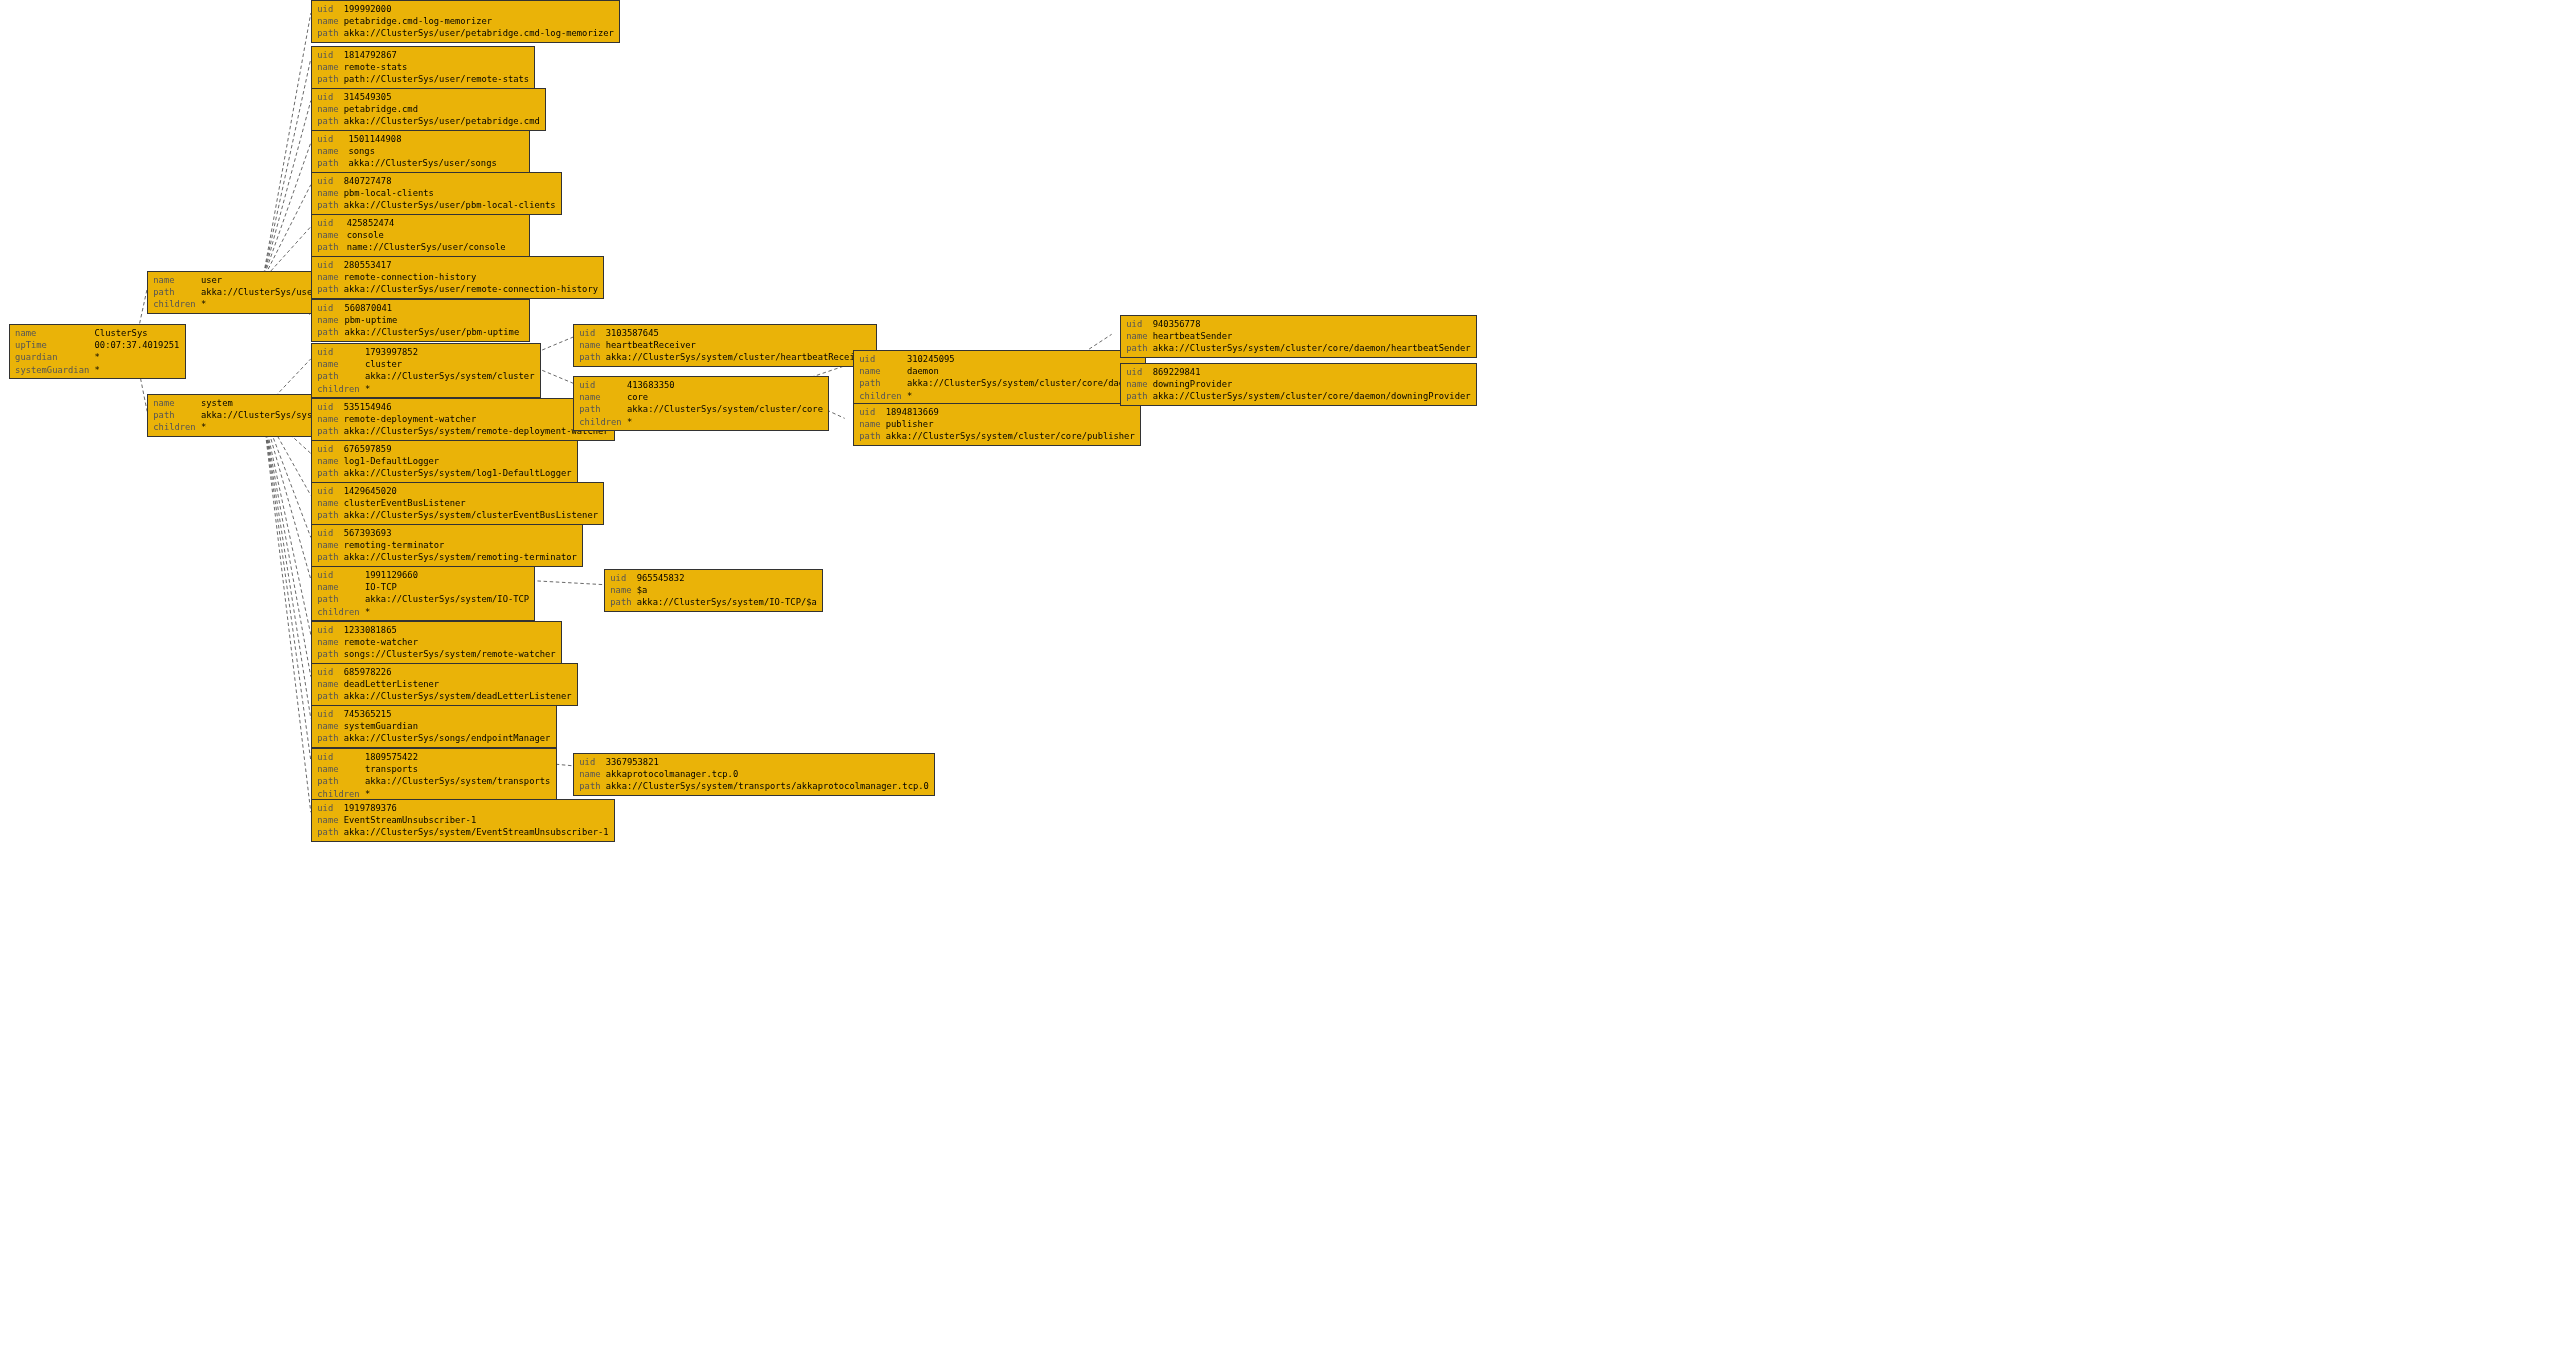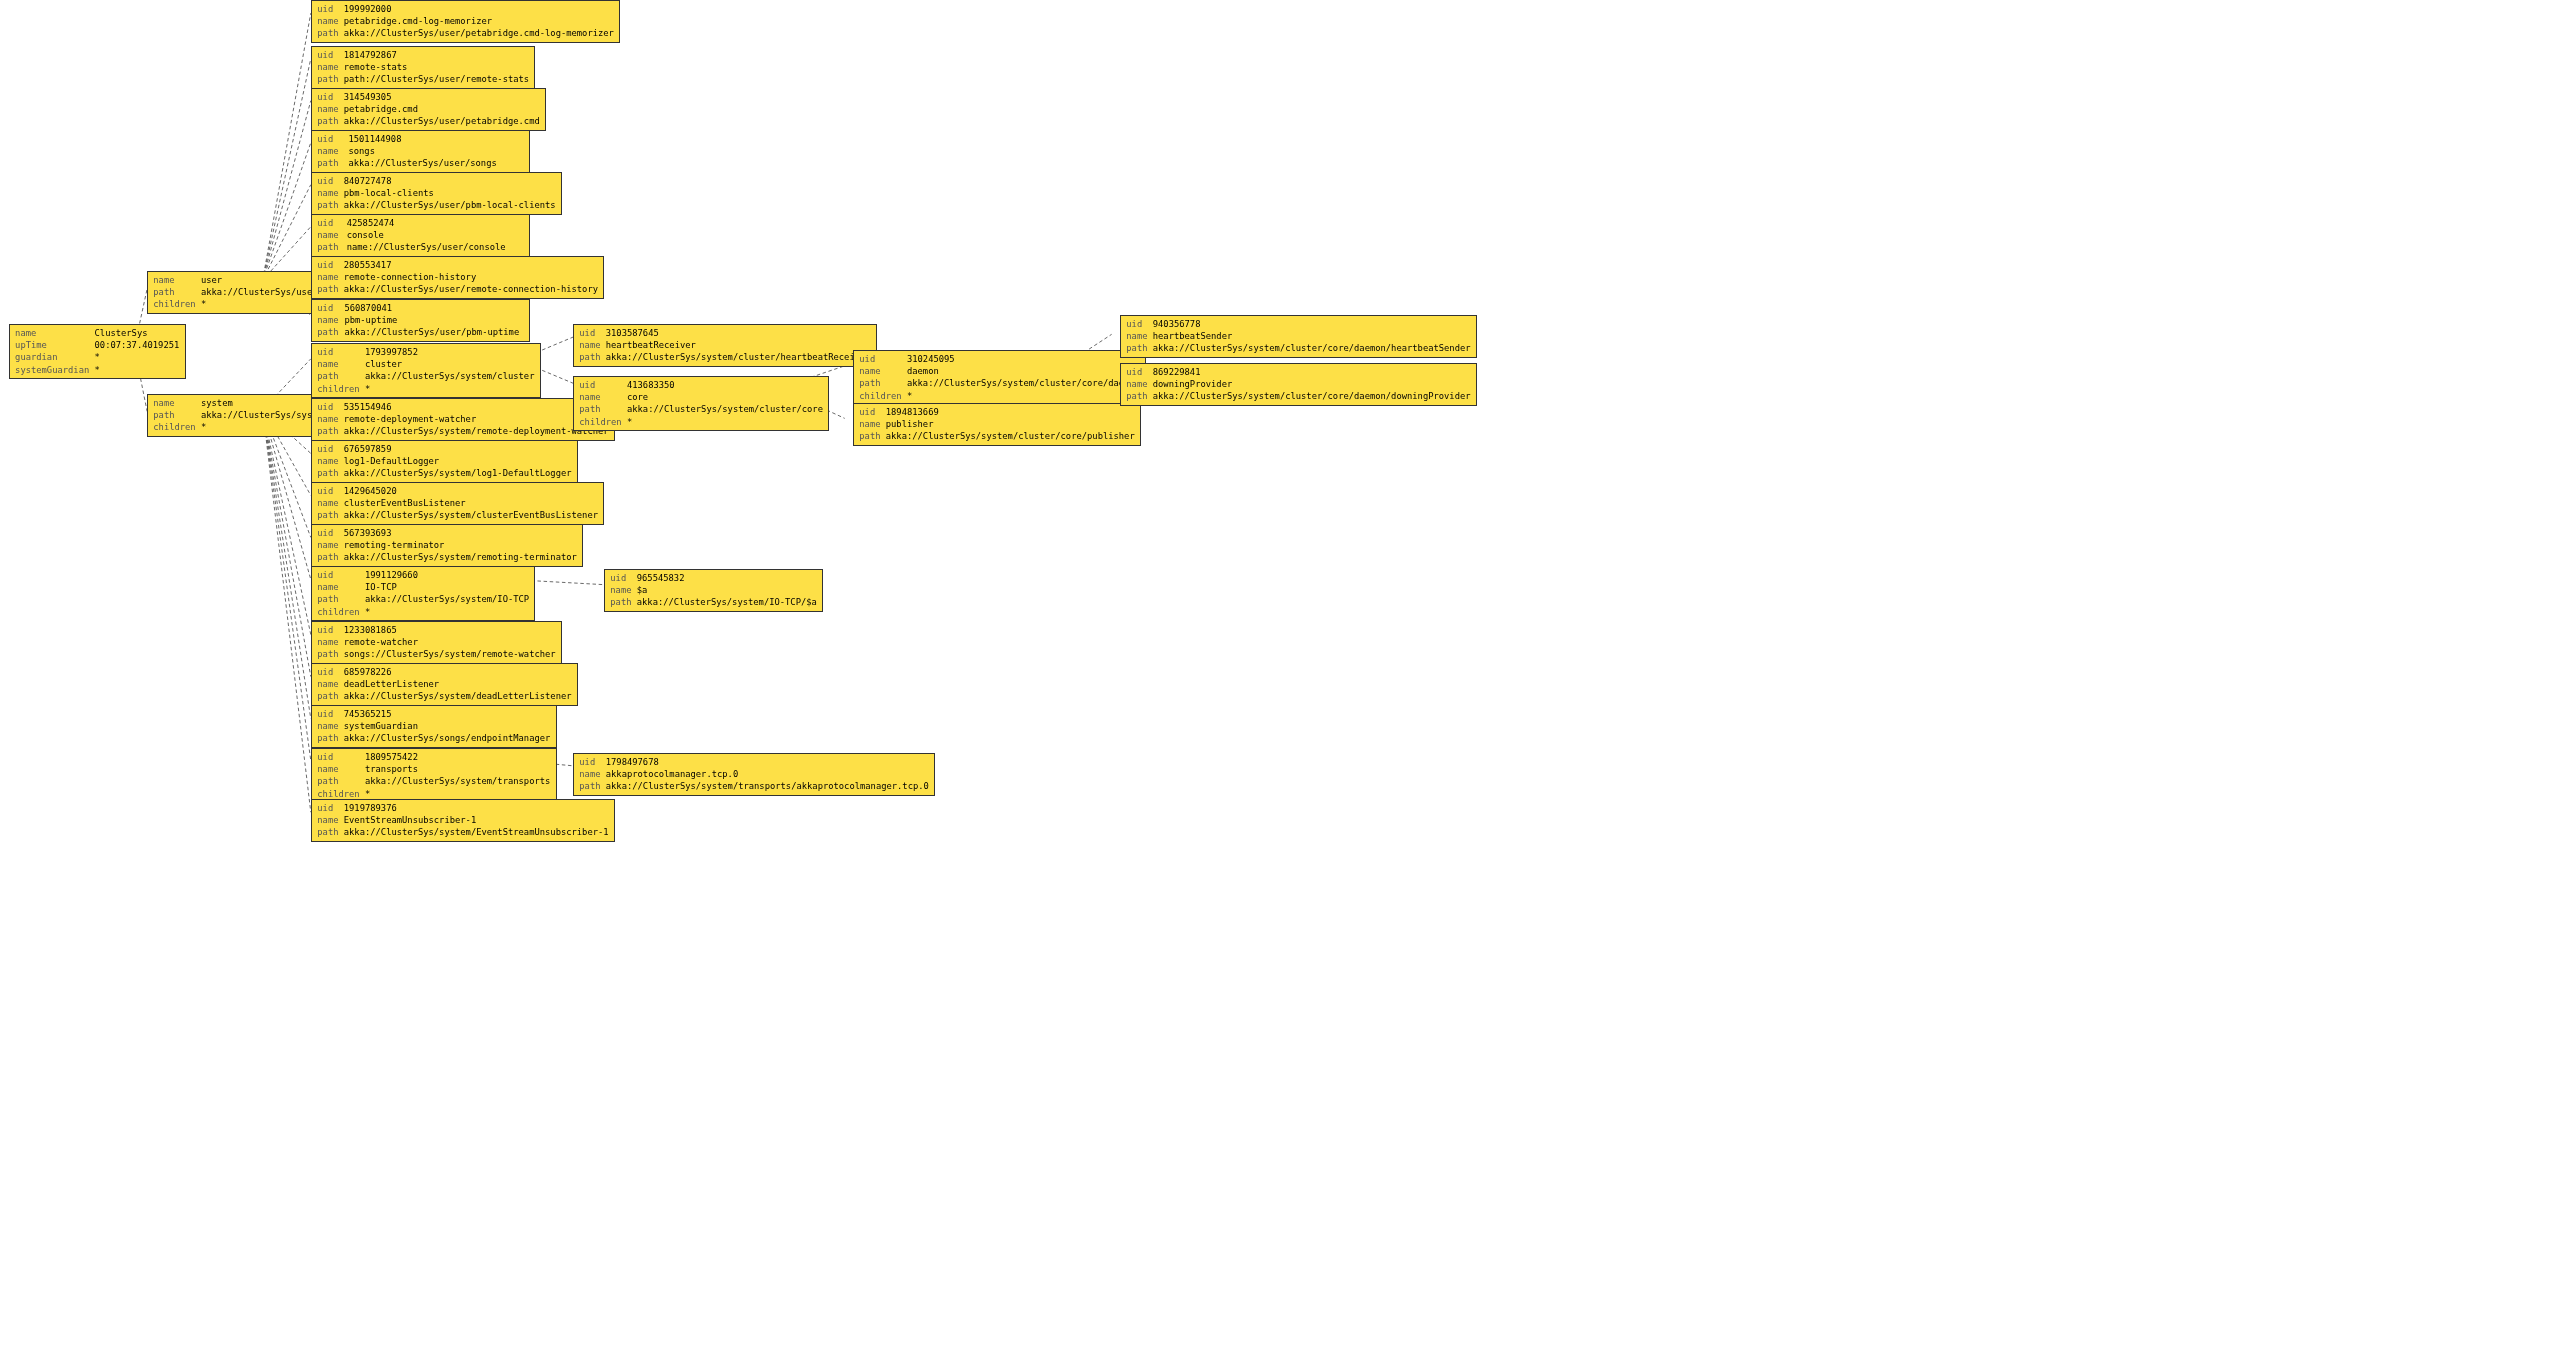--- a/index.html
+++ b/index.html
@@ -8,21 +8,21 @@
       font-family: monospace;
       font-size: 8.8px;
       overflow: auto;
       width: 2576px;
       min-height: 1368px;
       position: relative;
     }
     .node-box {
       position: absolute;
       border: 0.9px solid #333;
-      background: #fde047;
+      background: #eab308;
       padding: 1.8px 3.5px;
       font-size: 8.8px;
       line-height: 1.4;
       white-space: nowrap;
     }
     .node-box table {
       border-collapse: collapse;
       width: 100%;
     }
     .node-box table td {
@@ -593,21 +593,21 @@
         </tr>
   </tbody>
     </table>
 </div>
 
 <div class="node-box" style="left:573px;top:753px;min-width:263px;">
   <table>
     <tbody>
         <tr>
           <td>uid</td>
-          <td>1798497678</td>
+          <td>3367953821</td>
         </tr>
     <tr>
           <td>name</td>
           <td>akkaprotocolmanager.tcp.0</td>
         </tr>
     <tr>
           <td>path</td>
           <td>akka://ClusterSys/system/transports/akkaprotocolmanager.tcp.0</td>
         </tr>
   </tbody>

